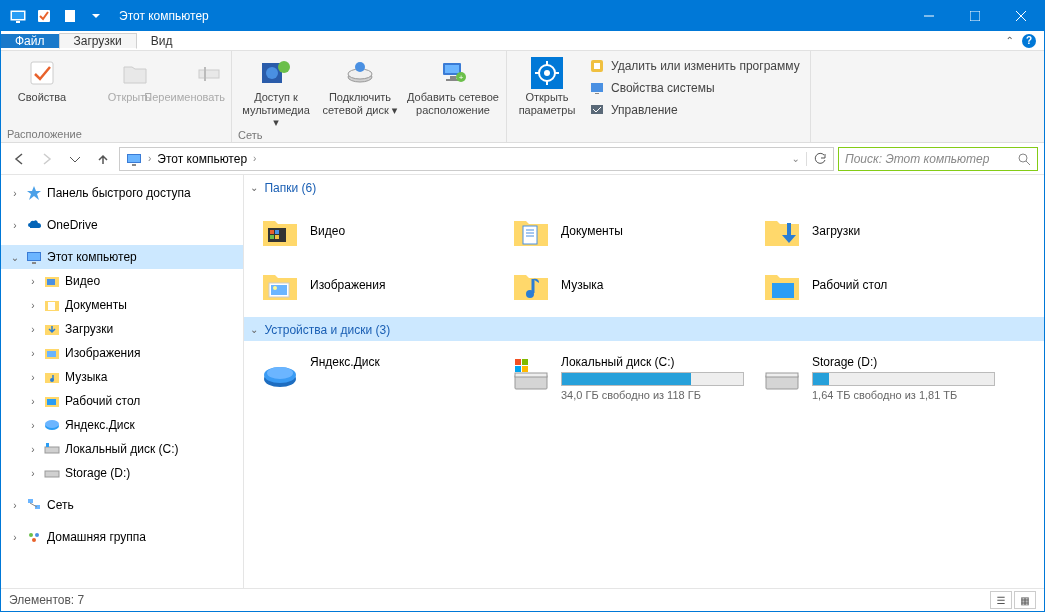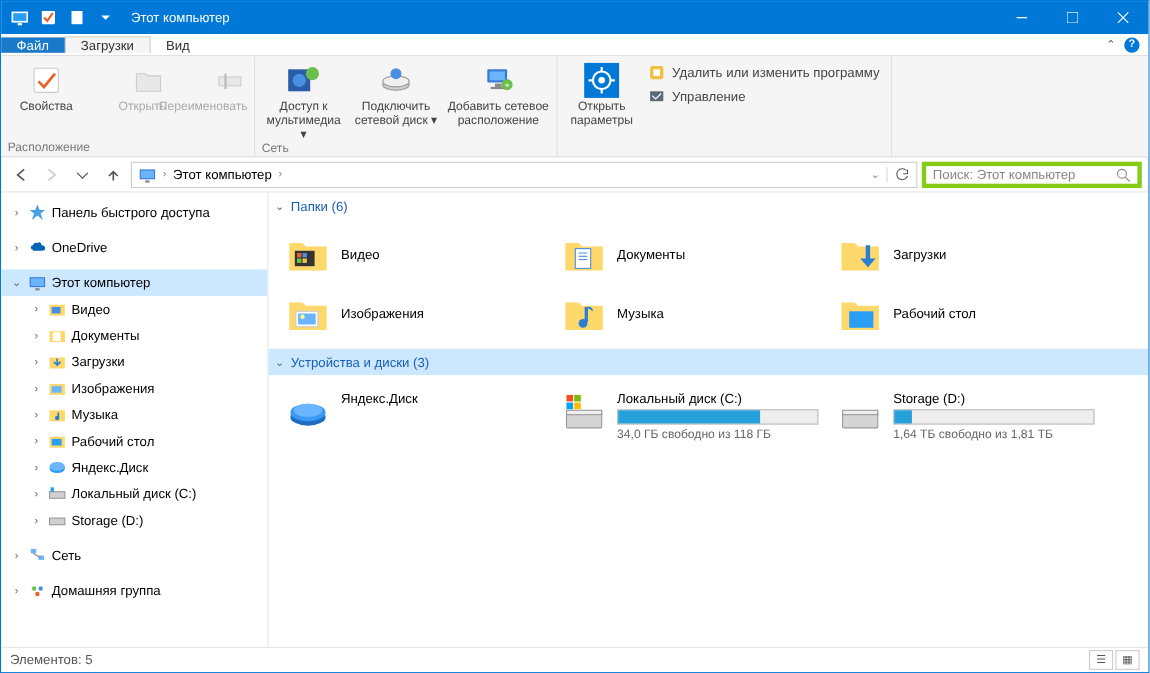--- a/index.html
+++ b/index.html
@@ -21,21 +21,21 @@
 .ribbon .group .glabel { text-align: left; font-size: 11px; color: #777; padding-bottom: 2px; }
 .rbtn { display: flex; flex-direction: column; align-items: center; width: 70px; text-align: center; line-height: 1.15; padding-top: 4px; }
 .rbtn .ric { width: 32px; height: 32px; display: flex; align-items: center; justify-content: center; margin-bottom: 2px; }
 .rbtn.disabled { color: #aaa; align-items: flex-end; }
 .smallbtn { display: flex; align-items: center; gap: 6px; height: 22px; padding: 0 4px; font-size: 12px; }
 .smallbtn .sic { width: 16px; height: 16px; display: flex; align-items: center; justify-content: center; }
 .addrrow { height: 32px; display: flex; align-items: center; padding: 3px 6px; gap: 4px; border-bottom: 1px solid #e5e5e5; }
 .navbtn { width: 24px; height: 24px; display: flex; align-items: center; justify-content: center; color: #555; }
 .navbtn.disabled { color: #bbb; }
 .addrbar { flex: 1; height: 24px; border: 1px solid #ccc; display: flex; align-items: center; font-size: 12px; }
-.searchbox { width: 200px; height: 24px; border: 4px solid #84cc16; display: flex; align-items: center; font-size: 12px; color: #888; padding: 0 6px; }
+.searchbox { width: 200px; height: 24px; border: 1px solid #84cc16; display: flex; align-items: center; font-size: 12px; color: #888; padding: 0 6px; font-style: italic; }
 .main { flex: 1; display: flex; overflow: hidden; }
 .tree { width: 243px; border-right: 1px solid #e5e5e5; padding: 6px 0; font-size: 12px; overflow-y: auto; }
 .trow { display: flex; align-items: center; height: 24px; padding-left: 8px; gap: 4px; }
 .trow.sel { background: #cce8ff; }
 .trow .exp { width: 12px; color: #666; font-size: 10px; text-align: center; }
 .trow .tic { width: 18px; height: 18px; display: flex; align-items: center; justify-content: center; }
 .content { flex: 1; overflow: auto; font-size: 12px; }
 .grouphdr { height: 24px; display: flex; align-items: center; gap: 6px; padding-left: 6px; color: #1a5fb4; border-top: 1px solid rgba(0,0,0,0); }
 .grouphdr.sel { background: #cce8ff; }
 .grouphdr .chev { font-size: 10px; color: #666; }
@@ -208,20 +208,29 @@
               <svg width="16" height="16">
                 <rect x="2" y="2" width="12" height="12" fill="#f0c040" rx="2"></rect>
                 <rect x="5" y="5" width="6" height="6" fill="#fff"></rect>
               </svg>
             </span>
             <span>Удалить или изменить программу</span>
           </div>
         <div class="smallbtn">
             <span class="sic">
               <svg width="16" height="16">
+                <rect x="2" y="3" width="12" height="9" fill="#4a90e2"></rect>
+                <rect x="6" y="13" width="4" height="1" fill="#888"></rect>
+              </svg>
+            </span>
+            <span>Свойства системы</span>
+          </div>
+        <div class="smallbtn">
+            <span class="sic">
+              <svg width="16" height="16">
                 <rect x="2" y="3" width="12" height="9" fill="#5a6978"></rect>
                 <path d="M4 7 L7 10 L12 5" stroke="#fff" fill="none"></path>
               </svg>
             </span>
             <span>Управление</span>
           </div>
       </div>
     </div>
   </div>
 </div>
@@ -550,18 +559,18 @@
               <div class="fill" style="width:9%;"></div>
             </div>
           <span class="sub">1,64 ТБ свободно из 1,81 ТБ</span>
         </div>
       </div>
     </div>
   </div>
 </div>
 
 <div class="status">
-  <span>Элементов: 5</span>
+  <span>Элементов: 7</span>
   <div class="viewbtns">
     <div>☰</div>
     <div>▦</div>
   </div>
 </div>
 
 </body></html>

